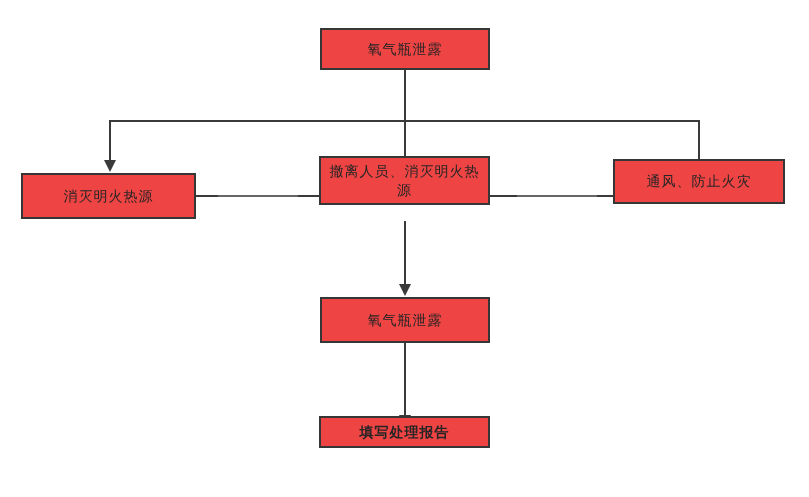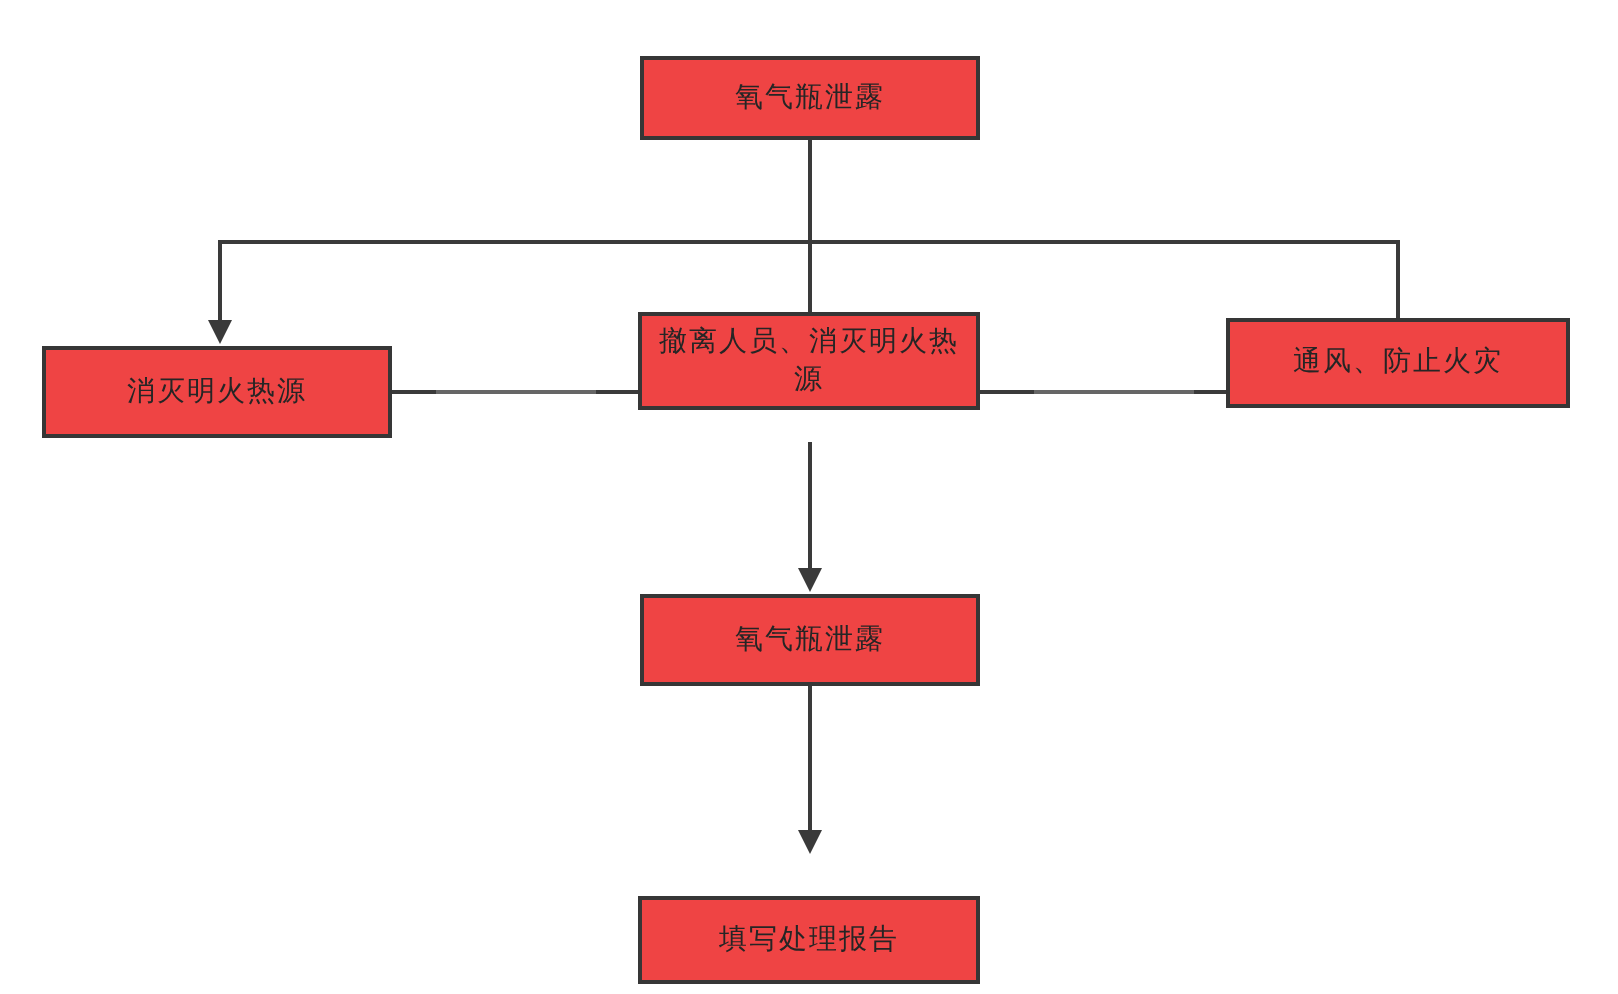--- a/index.html
+++ b/index.html
@@ -87,17 +87,17 @@
   </div>
 
   <div class="node" style="left:613px; top:159px; width:172px; height:45px;">
     <span>通风、防止火灾</span>
   </div>
 
   <div class="node" style="left:320px; top:297px; width:170px; height:46px;">
     <span>氧气瓶泄露</span>
   </div>
 
-  <div class="node" style="left:319px; top:448px; width:171px; height:44px;">
+  <div class="node" style="left:319px; top:416px; width:171px; height:32px;font-weight:bold;">
     <span>填写处理报告</span>
   </div>
 
 </div>
 
 </body></html>

